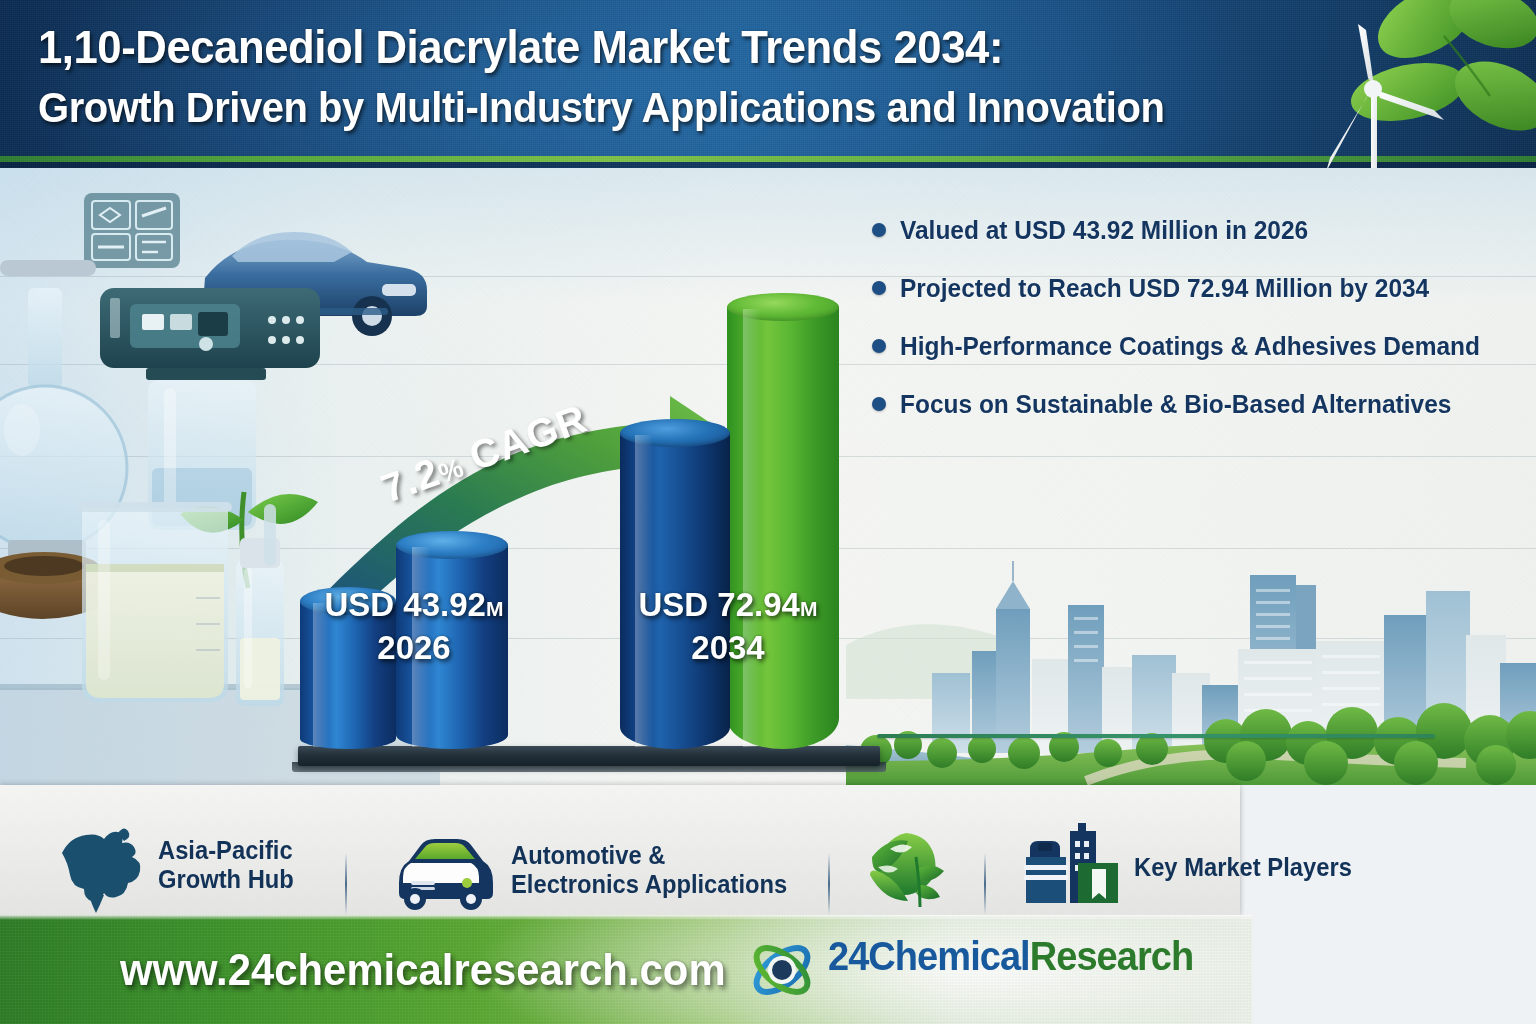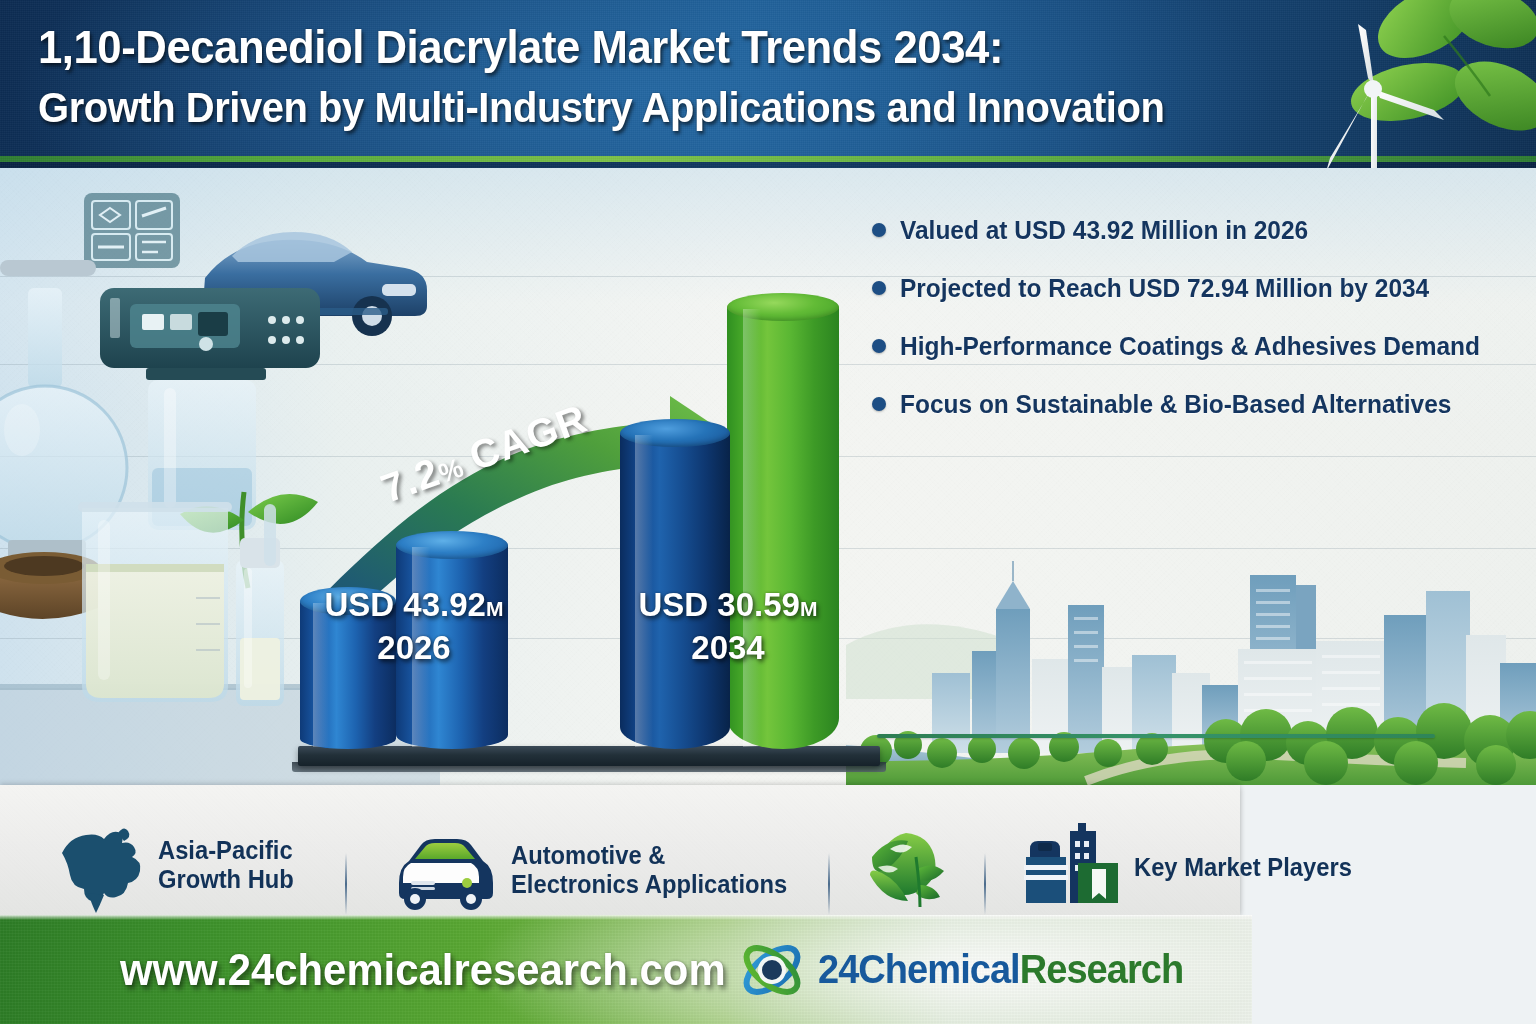--- a/index.html
+++ b/index.html
@@ -198,21 +198,21 @@
                      repeating-linear-gradient(90deg, rgba(255,255,255,.04) 0 1px, rgba(0,0,0,.025) 1px 3px);
   }
   .footer-top{ position:absolute; left:0; top:0; width:1536px; height:5px; background:linear-gradient(180deg,rgba(255,255,255,.85),rgba(255,255,255,0)); }
   .url{
     position:absolute; left:120px; top:50%; transform:translateY(-50%) scaleX(.93);
     transform-origin:left center;
     color:#fff; font-weight:bold; font-size:45px;
     text-shadow:3px 4px 5px rgba(0,0,0,.45), 0 0 3px rgba(0,0,0,.3);
     font-family:"Liberation Sans", sans-serif; white-space:nowrap; z-index:3;
   }
-  .logo{ position:absolute; right:50px; top:50%; transform:translateY(-50%); display:flex; align-items:center; gap:10px; z-index:3;}
+  .logo{ position:absolute; right:40px; top:50%; transform:translateY(-50%); display:flex; gap:10px; z-index:3;}
   .logo-text{ font-size:40px; font-weight:bold; letter-spacing:-1px; white-space:nowrap;
               font-family:"Liberation Sans", sans-serif; transform:scaleX(.95); transform-origin:left center;}
   .logo-text .b{ color:#17599c; }
   .logo-text .g{ color:#2c7a2c; }
 </style>
 </head>
 <body>
 
 <div id="infographic">
 
@@ -534,21 +534,21 @@
         <div class="body"></div>
         <div class="top"></div>
         <div class="sheen"></div>
       </div>
 
       <div class="bar-label" style="left:14px; top:418px; width:240px;">
         <span class="val"><span>USD 43.92</span><span class="m">M</span></span>
         <span class="yr">2026</span>
       </div>
       <div class="bar-label" style="left:328px; top:418px; width:240px;">
-        <span class="val"><span>USD 30.59</span><span class="m">M</span></span>
+        <span class="val"><span>USD 72.94</span><span class="m">M</span></span>
         <span class="yr">2034</span>
       </div>
     </div>
 
     <div class="platform-front"></div>
     <div class="platform"></div>
 
     <div class="bullets">
       <div class="bullet">
         <span class="dot"></span>

